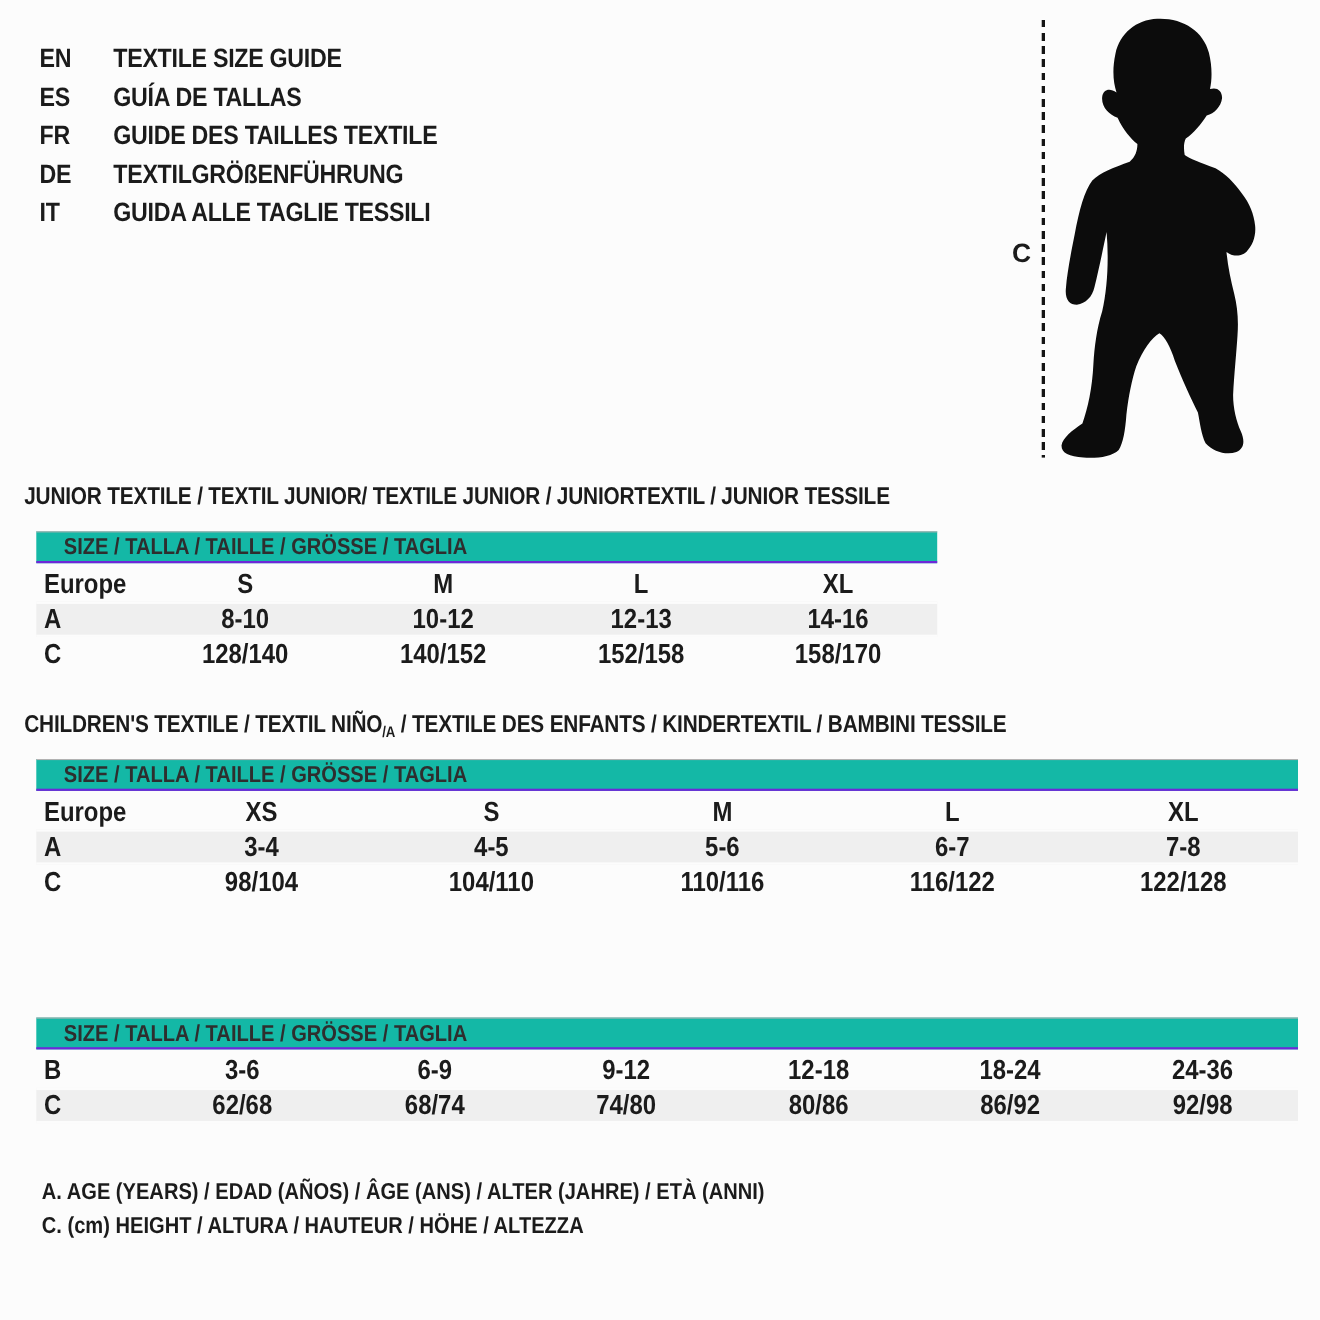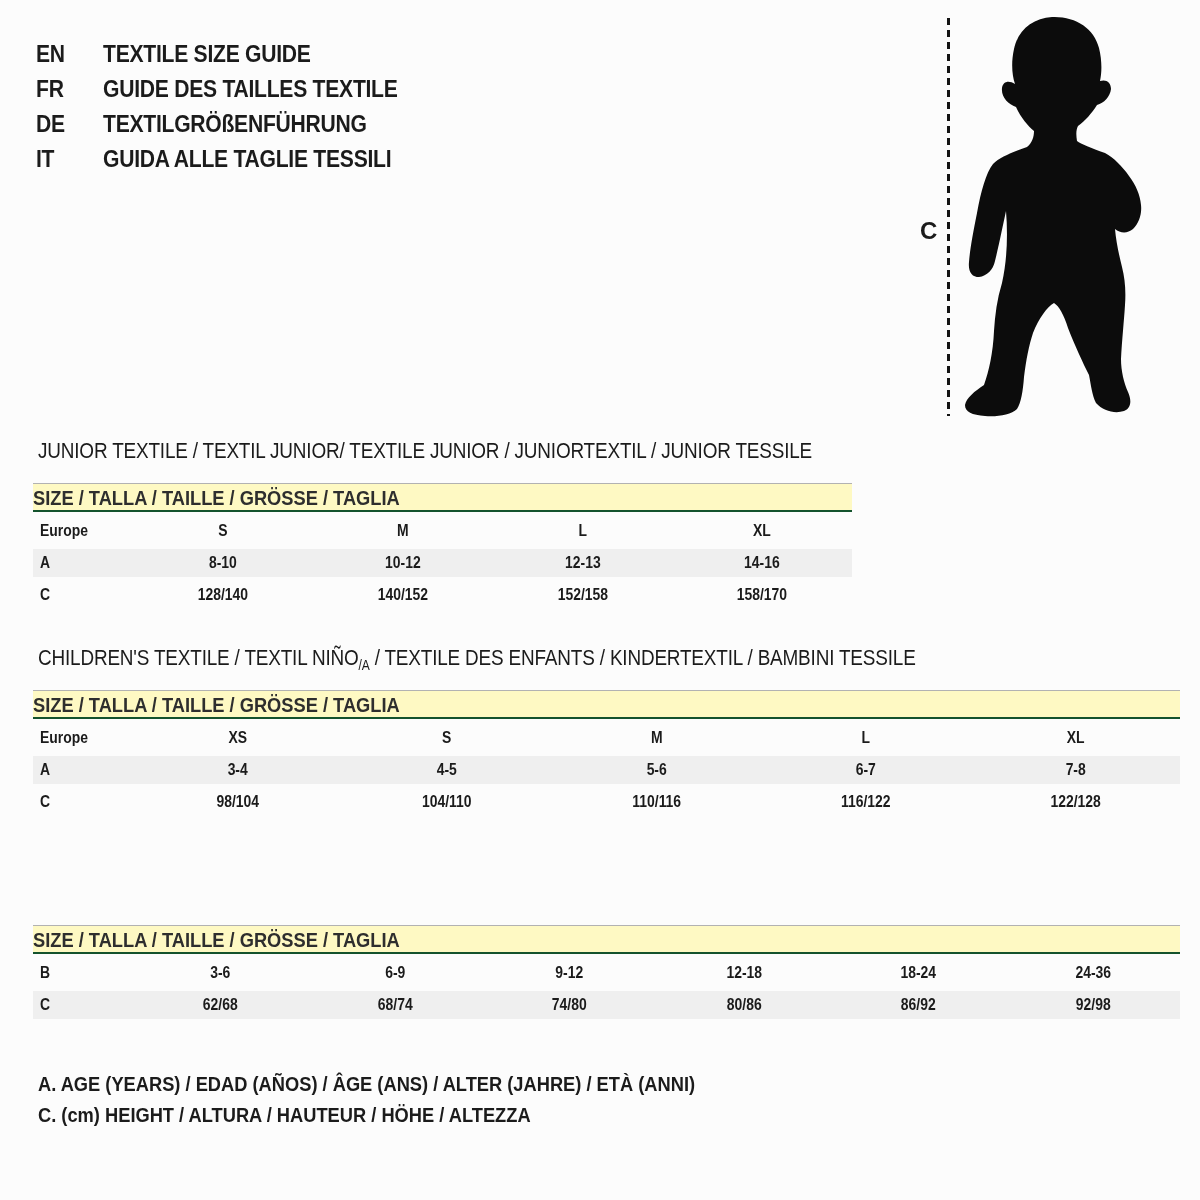--- a/index.html
+++ b/index.html
@@ -24,34 +24,34 @@
 
   
   .measure-label{position:absolute;left:920px;top:217px;font-weight:bold;font-size:24px;}
   .measure-line{
     position:absolute;left:947px;top:18px;width:3px;height:398px;
     background:repeating-linear-gradient(to bottom,#141414 0 7px,transparent 7px 12px);
   }
   .baby-svg{position:absolute;left:955px;top:15px;width:200px;height:440px;}
 
   
-  .section-title{position:absolute;left:38px;font-weight:normal;font-size:22px;line-height:34px;letter-spacing:-.2px;white-space:nowrap;}
+  .section-title{position:absolute;left:22px;font-weight:bold;font-size:22px;line-height:34px;letter-spacing:-.2px;white-space:nowrap;}
   .section-title .cnd{transform:scaleX(.86);}
   .sub-a{font-size:14px;position:relative;top:5px;}
 
   
   .tbl{position:absolute;left:33px;}
   .tbl-bar{
-    background:#fef9c3;height:26px;line-height:27px;
-    border-top:1px solid #b2b2b2;border-bottom:2px solid #14532d;
-    padding-left:0;margin-bottom:3px;
+    background:#14b8a6;height:26px;line-height:27px;
+    border-top:1px solid #b2b2b2;border-bottom:2px solid #6d28d9;
+    padding-left:25px;margin-bottom:3px;
     font-weight:bold;font-size:21px;color:#2e2e2e;white-space:nowrap;
   }
   .tbl-bar .cnd{transform:scaleX(.87);}
-  .tbl-row{display:grid;height:32px;align-items:center;font-weight:bold;font-size:16px;}
+  .tbl-row{display:grid;height:32px;align-items:center;font-weight:bold;font-size:25px;}
   .cols4 .tbl-row{grid-template-columns:100px repeat(4,1fr);}
   .cols5 .tbl-row{grid-template-columns:100px repeat(5,1fr);}
   .cols6 .tbl-row{grid-template-columns:100px repeat(6,1fr);}
   .tbl-row.shaded{background:#efefef;border-top:2px solid #fcfcfc;border-bottom:2px solid #fcfcfc;height:28px;}
   .row-label{padding-left:8px;transform:scaleX(.87);transform-origin:0 50%;white-space:nowrap;}
   .size-cell{text-align:center;transform:scaleX(.87);transform-origin:50% 50%;white-space:nowrap;}
 
   
   .legend{position:absolute;left:38px;top:1072px;}
   .legend-line{height:31px;display:flex;font-weight:bold;font-size:21px;white-space:nowrap;}
@@ -59,20 +59,24 @@
 </style>
 </head>
 <body>
 
 <div class="canvas">
 
   <div class="lang-block">
     <div class="lang-row">
       <span class="lang-code"><span class="cnd">EN</span></span>
       <span class="lang-label"><span class="cnd">TEXTILE SIZE GUIDE</span></span>
+    </div>
+    <div class="lang-row">
+      <span class="lang-code"><span class="cnd">ES</span></span>
+      <span class="lang-label"><span class="cnd">GUÍA DE TALLAS</span></span>
     </div>
     <div class="lang-row">
       <span class="lang-code"><span class="cnd">FR</span></span>
       <span class="lang-label"><span class="cnd">GUIDE DES TAILLES TEXTILE</span></span>
     </div>
     <div class="lang-row">
       <span class="lang-code"><span class="cnd">DE</span></span>
       <span class="lang-label"><span class="cnd">TEXTILGRÖßENFÜHRUNG</span></span>
     </div>
     <div class="lang-row">

